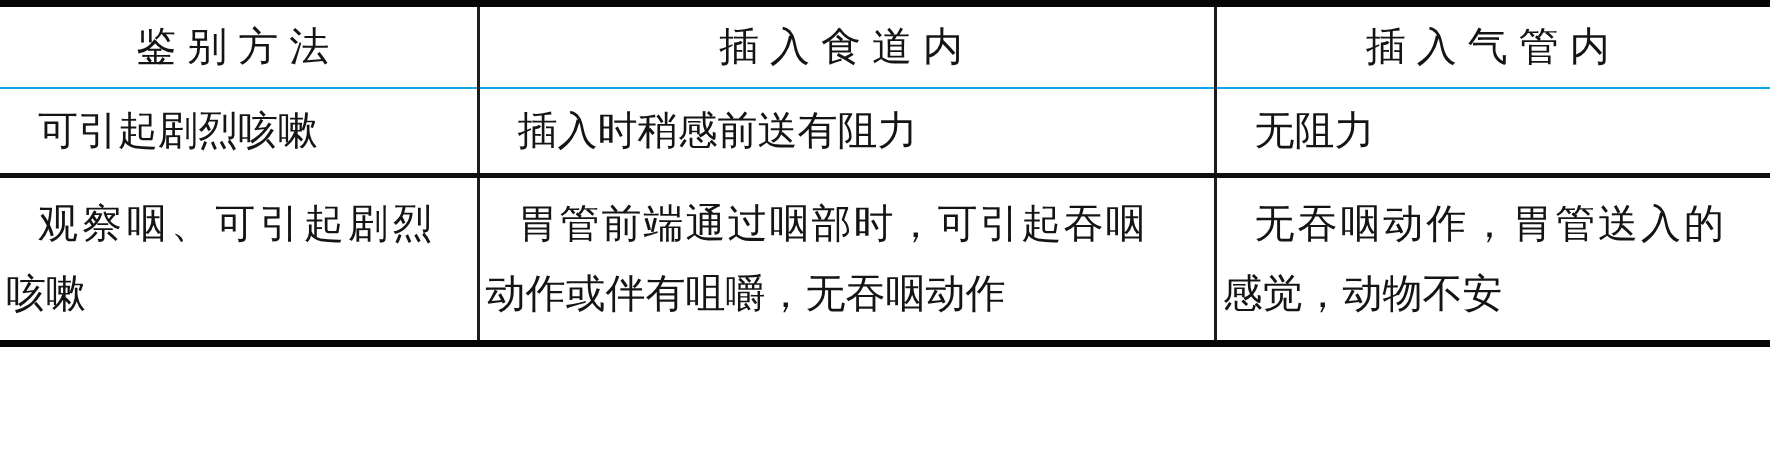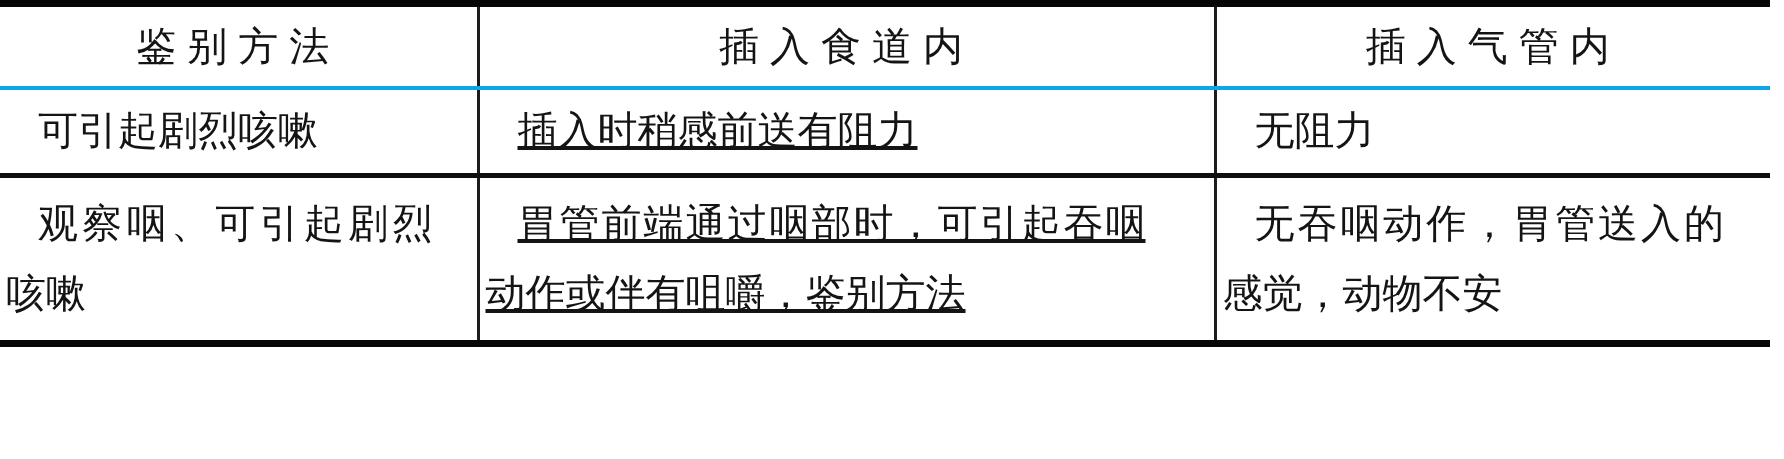--- a/index.html
+++ b/index.html
@@ -25,21 +25,21 @@
     margin: 0;
     border-top: 7px solid #060606;
     border-bottom: 7px solid #060606;
     font-size: 40px;
   }
   
   th.c2, td.c2, th.c3, td.c3 {
     border-left: 3px solid #1c1c1c;
   }
   
-  tr.hdr      { border-bottom: 4px solid #0ea5e9; height: 84px; }
+  tr.hdr      { border-bottom: 2px solid #0ea5e9; height: 84px; }
   tr.r1       { border-bottom: 5px solid #0f0f0f; height: 88px; }
   tr.r2       { border-bottom: 6px solid #0a0a0a; height: 168px; }
   tr.r3       { height: 84px; }
 
   th {
     font-weight: normal;
     text-align: center;
     letter-spacing: 11px;
     vertical-align: middle;
     padding: 0;
@@ -47,21 +47,21 @@
   }
   td {
     vertical-align: middle;
     line-height: 70px;
     text-align: justify;
     text-justify: inter-character;
     text-indent: 32px;
     padding: 0 0 0 6px;
   }
   td.c1 { padding-right: 44px; }
-  td.c2 { padding-right: 68px; text-decoration: underline; }
+  td.c2 { padding-right: 68px; }
   td.c3 { padding-right: 46px; margin-left: 18px; }
 </style>
 </head>
 <body>
 
 <div class="page">
   <table class="cmp">
     <colgroup>
       <col style="width:478px">
       <col style="width:737px">
@@ -75,18 +75,18 @@
       </tr>
     </thead>
     <tbody>
       <tr class="r1">
         <td class="c1">可引起剧烈咳嗽</td>
         <td class="c2">插入时稍感前送有阻力</td>
         <td class="c3">无阻力</td>
       </tr>
       <tr class="r2">
         <td class="c1">观察咽、可引起剧烈咳嗽</td>
-        <td class="c2">胃管前端通过咽部时，可引起吞咽动作或伴有咀嚼，鉴别方法</td>
+        <td class="c2">胃管前端通过咽部时，可引起吞咽动作或伴有咀嚼，无吞咽动作</td>
         <td class="c3">无吞咽动作，胃管送入的感觉，动物不安</td>
       </tr>
     </tbody>
   </table>
 </div>
 
 </body></html>

